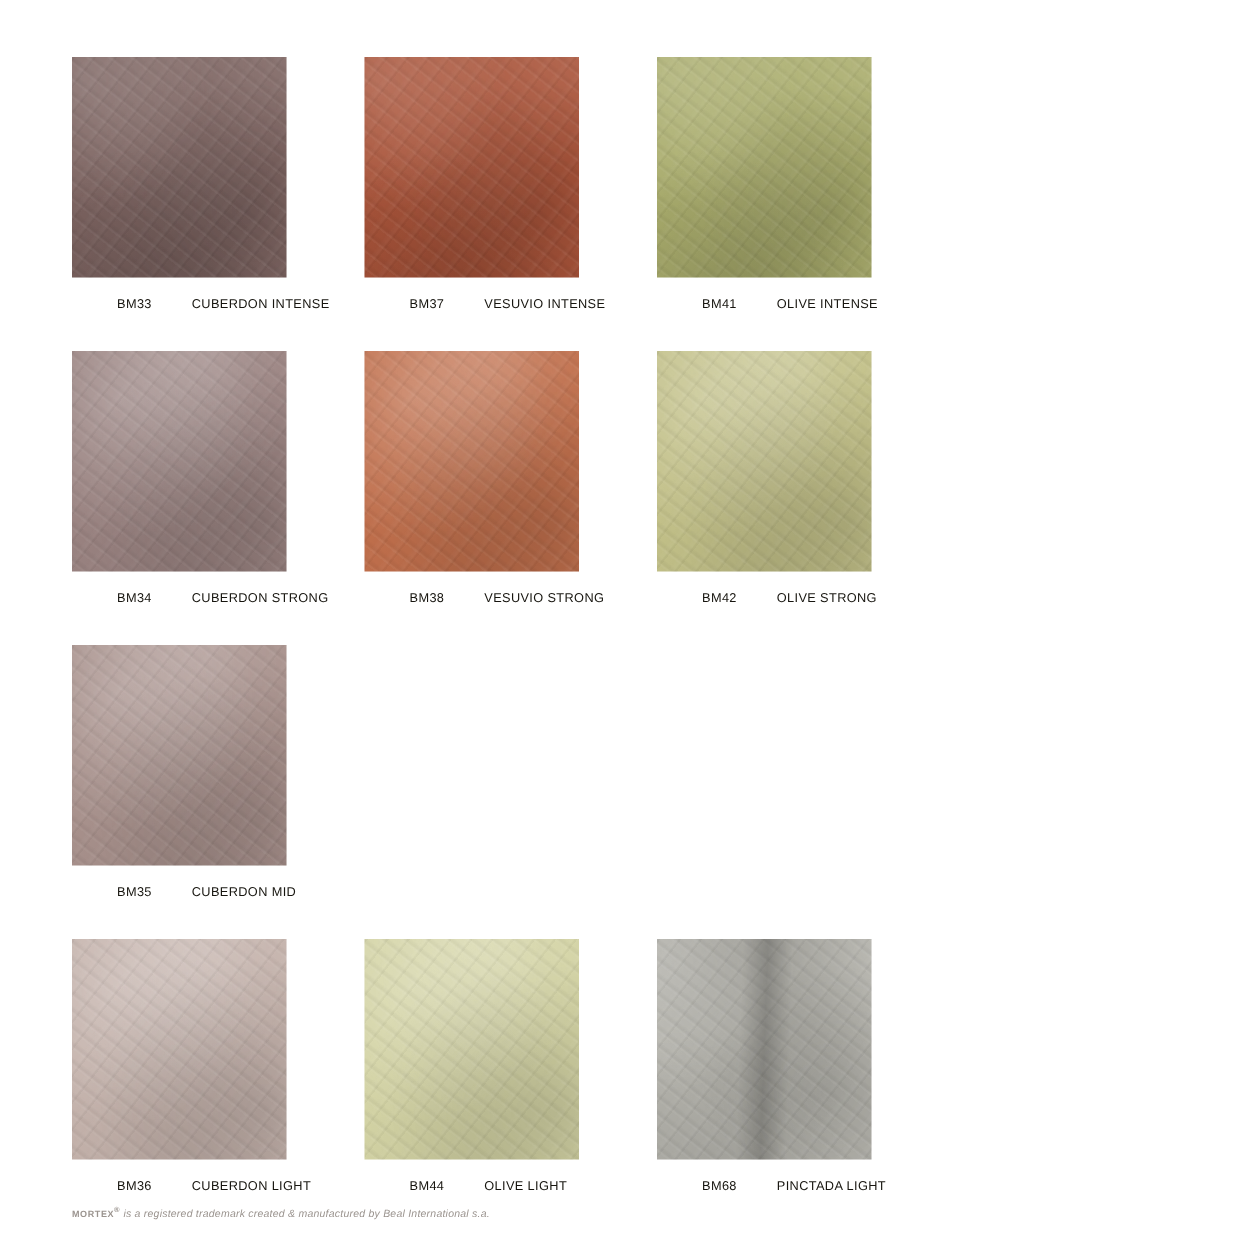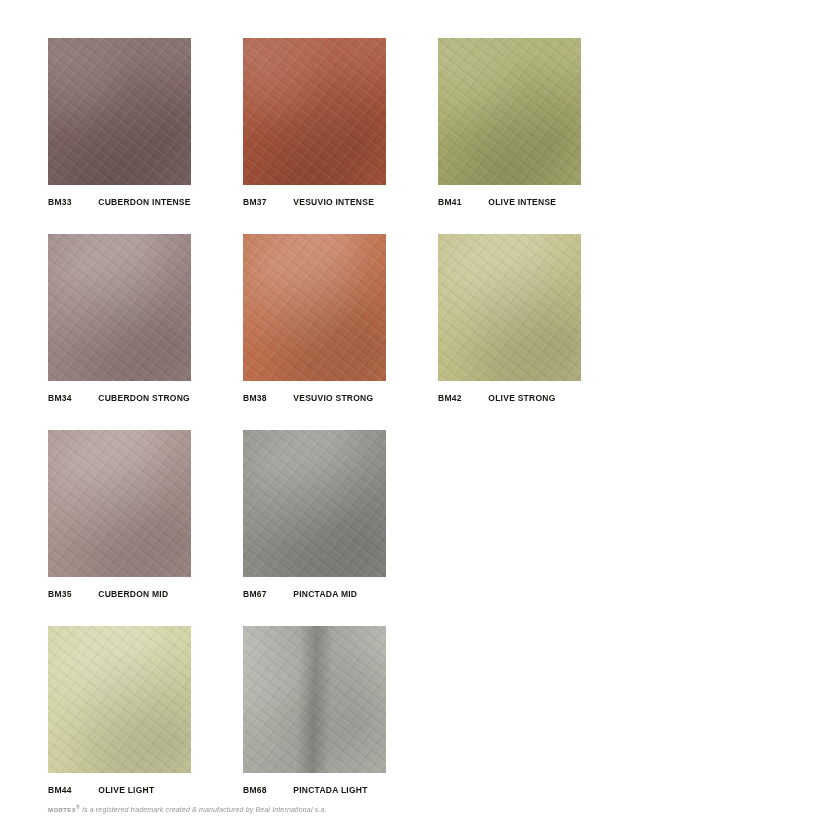--- a/index.html
+++ b/index.html
@@ -128,24 +128,25 @@
 
   .label {
     margin-top: 11px;
     font-size: 8.5px;
     letter-spacing: 0.25px;
     line-height: 12px;
     white-space: nowrap;
     color: #17150f;
   }
   .label .code {
-    font-weight: 700;
+    font-weight: 400;
+    margin-left: 30px;
   }
   .label .name {
-    font-weight: 700;
+    font-weight: 400;
     padding-left: 24px;
   }
 
   .footer {
     position: absolute;
     left: 48px;
     top: 804px;
     font-size: 7px;
     font-style: italic;
     letter-spacing: 0.15px;
@@ -224,30 +225,30 @@
       </div>
       <div class="row">
         <div class="cell">
           <div class="swatch cloudy" style="background-color: rgb(168, 145, 140);">
             <div class="tex-a"></div>
             <div class="tex-b"></div>
             <div class="tex-c"></div>
           </div>
           <div class="label"><span class="code">BM35</span> <span class="name">CUBERDON MID</span></div>
         </div>
-        <div class="cell">
-          <div class="swatch cloudy" style="background-color: rgb(141, 141, 135);">
-            <div class="tex-a"></div>
-            <div class="tex-b"></div>
-            <div class="tex-c"></div>
-          </div>
-          <div class="label"><span class="code">BM67</span> <span class="name">PINCTADA MID</span></div>
-        </div>
-      </div>
-      <div class="row">
+      </div>
+      <div class="row">
+        <div class="cell">
+          <div class="swatch cloudy" style="background-color: rgb(196, 178, 171);">
+            <div class="tex-a"></div>
+            <div class="tex-b"></div>
+            <div class="tex-c"></div>
+          </div>
+          <div class="label"><span class="code">BM36</span> <span class="name">CUBERDON LIGHT</span></div>
+        </div>
         <div class="cell">
           <div class="swatch cloudy" style="background-color: rgb(211, 211, 164);">
             <div class="tex-a"></div>
             <div class="tex-b"></div>
             <div class="tex-c"></div>
           </div>
           <div class="label"><span class="code">BM44</span> <span class="name">OLIVE LIGHT</span></div>
         </div>
         <div class="cell">
           <div class="swatch streak-vert" style="background-color: rgb(181, 180, 173);">

